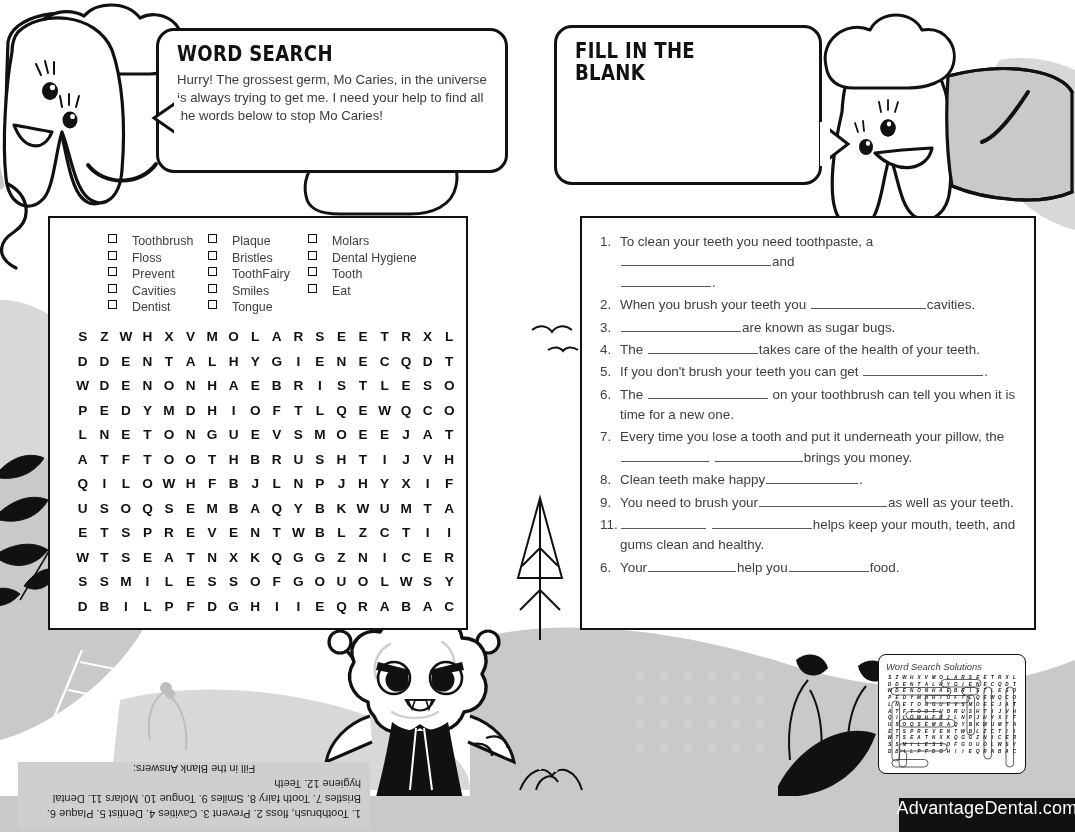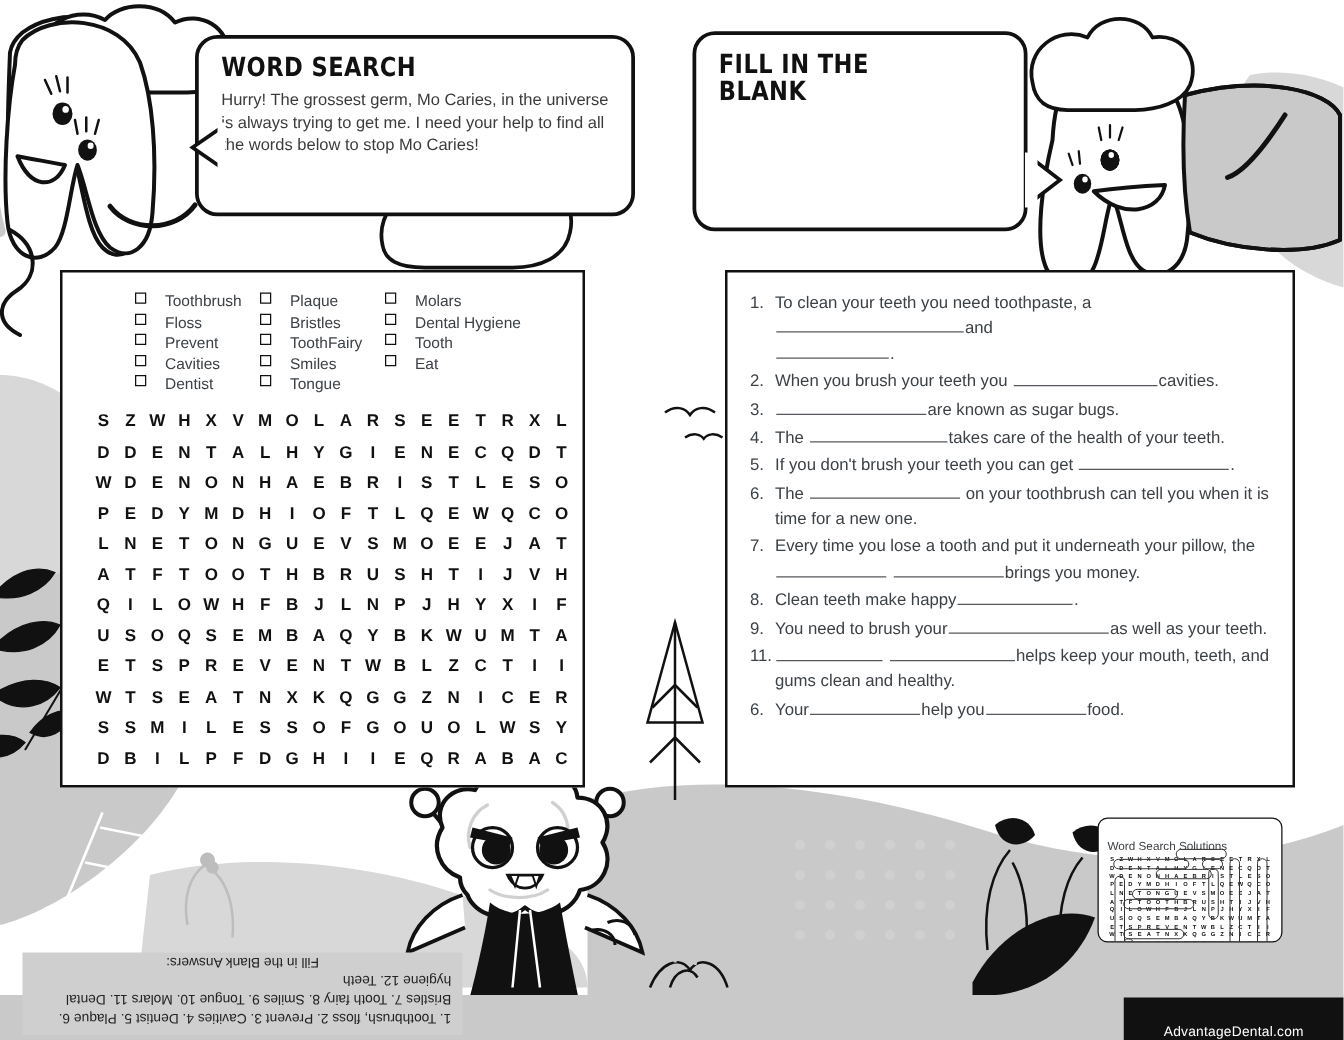--- a/index.html
+++ b/index.html
@@ -75,35 +75,35 @@
   #answers{
     position:absolute;left:18px;top:762px;width:352px;height:66px;
     background:#cfcfcf;color:#222;z-index:9;
     transform:rotate(180deg);box-sizing:border-box;padding:7px 9px;
   }
   #answers .ans-title{font-size:11px;line-height:1.35;}
   #answers .ans-body{font-size:11px;line-height:1.35;}
 
   
   #solutions{
-    position:absolute;left:878px;top:654px;width:148px;height:100px;
+    position:absolute;left:878px;top:654px;width:148px;height:120px;
     background:#fff;border:1.5px solid #111;border-radius:8px;z-index:9;
-    box-sizing:border-box;padding:16px 7px 4px 7px;overflow:hidden;
+    box-sizing:border-box;padding:6px 7px 4px 7px;overflow:hidden;font-style:italic;
   }
   #solutions .sol-title{font-size:9.4px;color:#3c4146;margin-bottom:3px;}
   .minigrid{display:grid;grid-template-columns:repeat(18,1fr);row-gap:1.5px;}
   .mgl{font-size:4.6px;font-weight:700;color:#111;text-align:center;line-height:5.2px;}
   #solutions svg{position:absolute;left:0;top:0;pointer-events:none;}
 
   
   #logo{
     position:absolute;left:899px;top:798px;width:176px;height:34px;
     background:#111;color:#fff;z-index:10;
-    display:flex;align-items:flex-end;justify-content:center;
-    font-size:11px;letter-spacing:.2px;
+    display:flex;align-items:flex-start;justify-content:center;
+    font-size:18px;letter-spacing:.2px;
   }
   
   #bottomstrip{position:absolute;left:0;top:796px;width:1075px;height:36px;background:#c9c9c9;z-index:2;}
 </style>
 </head>
 <body>
 
 <div id="stage">
 
   <div id="bg">

